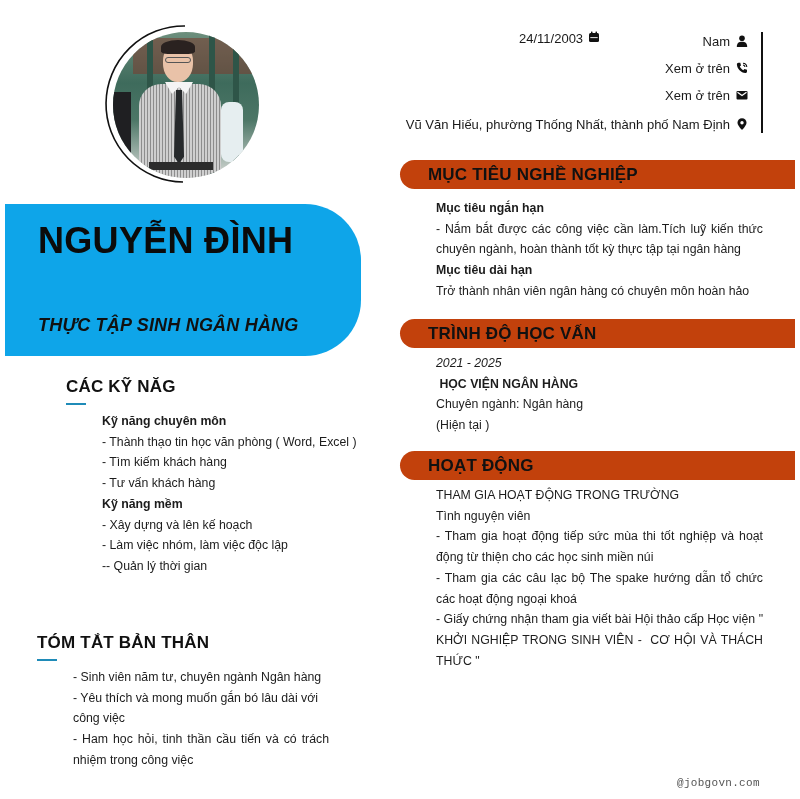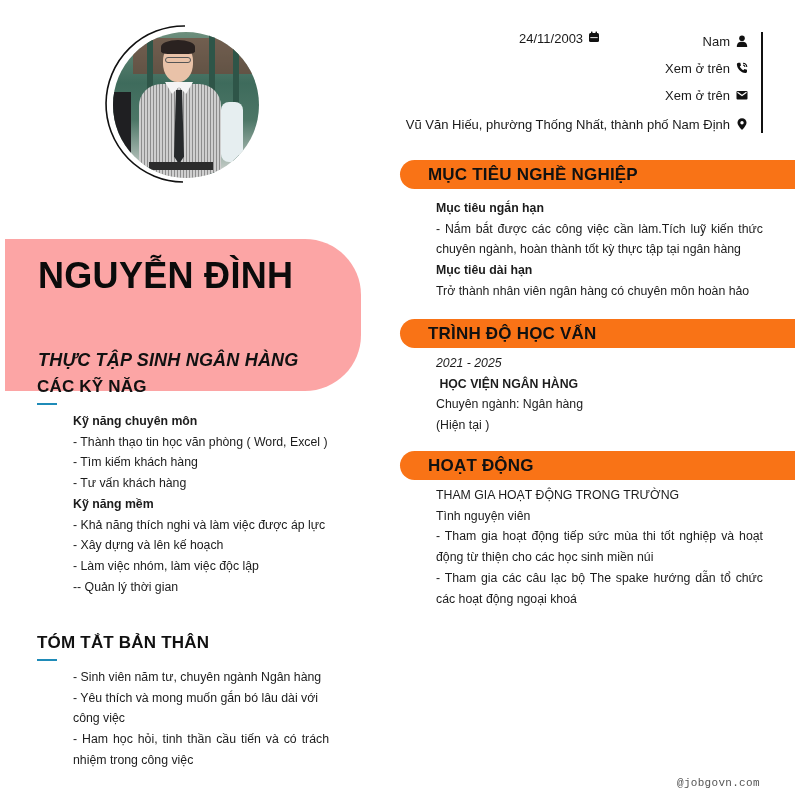--- a/index.html
+++ b/index.html
@@ -18,42 +18,42 @@
     .avatar .person-glasses { position: absolute; left: 52px; top: 25px; width: 26px; height: 6px; border: 1px solid #555; border-radius: 3px; }
     .avatar .person-body { position: absolute; left: 26px; top: 52px; width: 82px; height: 100px; border-radius: 22px 22px 0 0;
       background: repeating-linear-gradient(90deg, #cfcfcf 0 2px, #8d8d8d 2px 3px); }
     .avatar .person-collar { position: absolute; left: 52px; top: 50px; width: 28px; height: 12px; background: #f4f4f4; clip-path: polygon(0 0,100% 0,75% 100%,50% 40%,25% 100%); }
     .avatar .person-tie { position: absolute; left: 61px; top: 58px; width: 10px; height: 74px; background: #26292b; clip-path: polygon(20% 0, 80% 0, 100% 90%, 50% 100%, 0 90%); }
     .avatar .person-belt { position: absolute; left: 36px; top: 130px; width: 64px; height: 8px; background: #2c2c2c; }
     .avatar .side-person { position: absolute; left: 0; top: 60px; width: 18px; height: 86px; background: #1f1f22; }
     .avatar .bg-white { position: absolute; left: 108px; top: 70px; width: 22px; height: 60px; background: #e6eef0; border-radius: 8px; }
 
     
-    .name-banner { position: absolute; left: 5px; top: 204px; width: 356px; height: 152px; background: #fca5a5; border-radius: 0 56px 56px 0; margin-top: 35px; }
+    .name-banner { position: absolute; left: 5px; top: 204px; width: 356px; height: 152px; background: #0ea5e9; border-radius: 0 56px 56px 0; }
     .name-line { position: absolute; left: 33px; font-weight: 700; font-size: 36px; color: #0b0b0b; letter-spacing: .3px; line-height: 38px; }
     .name-line.l1 { top: 18px; }
     .name-line.l2 { top: 62px; }
     .job-title { position: absolute; left: 33px; top: 111px; font-weight: 700; font-size: 18px; color: #111; letter-spacing: .2px; font-style: italic; }
 
     
     .left-section { position: absolute; left: 37px; width: 292px; }
     .sec-title { font-weight: 700; font-size: 17px; color: #111; letter-spacing: .2px; line-height: 22px; }
     .sec-underline { width: 20px; height: 2px; background: #1f8bb8; margin-top: 5px; margin-bottom: 6px; }
     .line { font-size: 12.3px; line-height: 20.7px; color: #1c1c1c; padding-left: 36px; }
     .line.bold { font-weight: 700; }
     .line.justify { text-align: justify; }
     .contact-row { position: absolute; right: 0; height: 20px; display: flex; align-items: center; gap: 5px; font-size: 13px; color: #1a1a1a; white-space: nowrap; text-align: center; }
     .contact-row .icon { width: 13px; height: 13px; display: inline-flex; align-items: center; justify-content: center; }
     .contact-row svg { width: 12px; height: 12px; fill: #111; }
     .dob-row { position: absolute; top: 31px; left: 519px; display: flex; align-items: center; gap: 5px; font-size: 13px; white-space: nowrap; }
     .dob-row svg { width: 12px; height: 12px; fill: #111; }
     .contact-divider { position: absolute; left: 761px; top: 32px; width: 2px; height: 101px; background: #111; }
 
     
-    .right-header { position: absolute; left: 400px; width: 395px; height: 29px; background: #f97316; border-radius: 15px 0 0 15px; }
+    .right-header { position: absolute; left: 400px; width: 395px; height: 29px; background: #c2410c; border-radius: 15px 0 0 15px; }
     .right-header .hdr-text { position: absolute; left: 28px; top: 4px; font-weight: 700; font-size: 17px; color: #111; letter-spacing: .2px; line-height: 22px; }
     .right-body { position: absolute; left: 400px; width: 363px; }
     .right-body .line { font-size: 12.3px; line-height: 20.7px; }
     .italic { font-style: italic; }
 
     .footer-brand { position: absolute; left: 677px; top: 777px; font-family: "Liberation Mono", "DejaVu Sans Mono", monospace; font-size: 11px; color: #555; letter-spacing: .3px; }
   </style>
 </head>
 <body>
 
@@ -131,29 +131,28 @@
   <span class="icon">
     <svg viewBox="0 0 12 12">
         <path d="M6 0.3 C3.4 0.3 1.5 2.2 1.5 4.7 C1.5 7.7 6 11.8 6 11.8 C6 11.8 10.5 7.7 10.5 4.7 C10.5 2.2 8.6 0.3 6 0.3 Z"></path>
         <circle cx="6" cy="4.7" r="1.7" fill="#fff"></circle>
       </svg>
   </span>
 </div>
 
 <div class="contact-divider"></div>
 
-<div class="left-section" style="top:376px;">
+<div class="left-section" style="top:376px;margin-left:29px;">
   <div class="sec-title">CÁC KỸ NĂG</div>
   <div class="sec-underline"></div>
   <div class="line bold">Kỹ năng chuyên môn</div>
   <div class="line">- Thành thạo tin học văn phòng ( Word, Excel )</div>
   <div class="line">- Tìm kiếm khách hàng</div>
   <div class="line">- Tư vấn khách hàng</div>
   <div class="line bold">Kỹ năng mềm</div>
-  <div class="line">- Khả năng thích nghi và làm việc được áp lực</div>
   <div class="line">- Xây dựng và lên kế hoạch</div>
   <div class="line">- Làm việc nhóm, làm việc độc lập</div>
   <div class="line">-- Quản lý thời gian</div>
 </div>
 
 <div class="left-section" style="top:632px;">
   <div class="sec-title">TÓM TẮT BẢN THÂN</div>
   <div class="sec-underline"></div>
   <div class="line">- Sinh viên năm tư, chuyên ngành Ngân hàng</div>
   <div class="line">- Yêu thích và mong muốn gắn bó lâu dài với công việc</div>
@@ -181,15 +180,16 @@
 </div>
 
 <div class="right-header" style="top:451px;">
   <div class="hdr-text">HOẠT ĐỘNG</div>
 </div>
 <div class="right-body" style="top:485px;">
   <div class="line">THAM GIA HOẠT ĐỘNG TRONG TRƯỜNG</div>
   <div class="line">Tình nguyện viên</div>
   <div class="line justify">- Tham gia hoạt động tiếp sức mùa thi tốt nghiệp và hoạt động từ thiện cho các học sinh miền núi</div>
   <div class="line justify">- Tham gia các câu lạc bộ The spake hướng dẫn tổ chức các hoạt động ngoại khoá</div>
+  <div class="line justify" style="white-space:pre-wrap;">- Giấy chứng nhận tham gia viết bài Hội thảo cấp Học viện " KHỞI NGHIỆP TRONG SINH VIÊN -  CƠ HỘI VÀ THÁCH THỨC "</div>
 </div>
 
 <div class="footer-brand">@jobgovn.com</div>
 
 </body></html>

